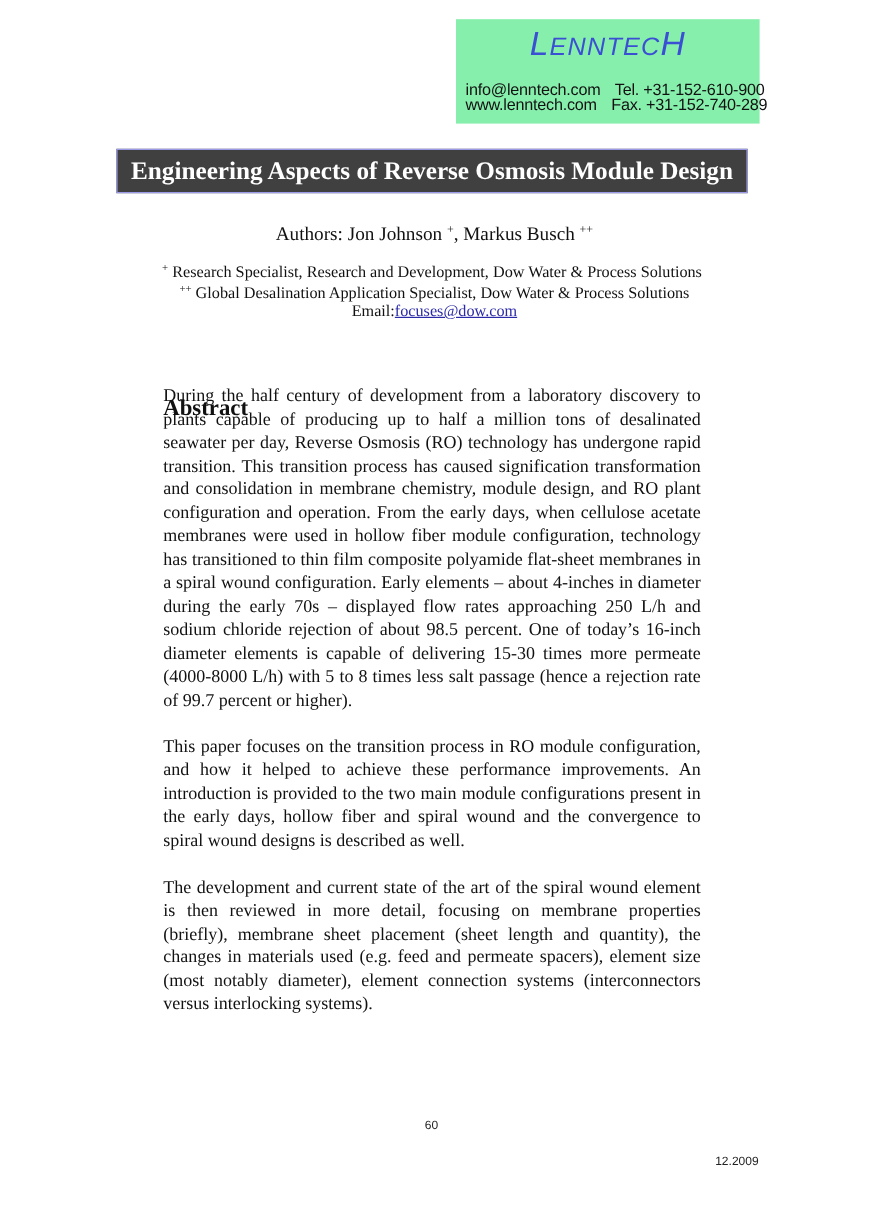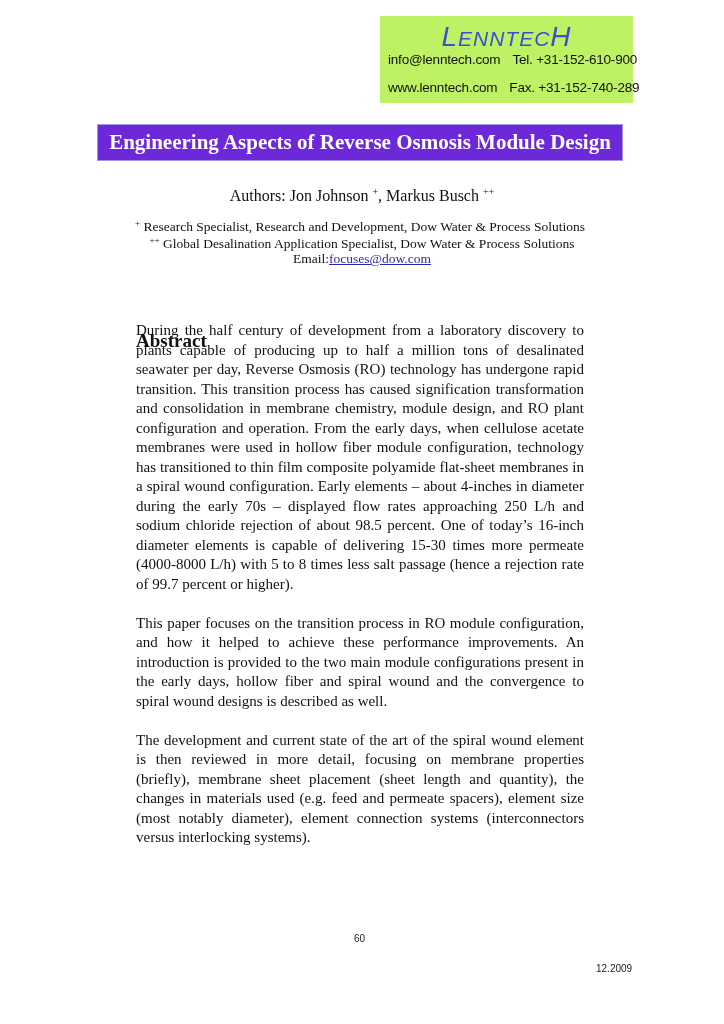--- a/index.html
+++ b/index.html
@@ -14,21 +14,21 @@
       overflow: hidden;
       font-family: "Liberation Serif", serif;
       color: #111111;
     }
     .letterhead {
       position: absolute;
       left: 380px;
       top: 16px;
       width: 253px;
       height: 87px;
-      background: #bef264;
+      background: #86efac;
     }
     .brand {
       position: absolute;
       left: 0;
       right: 0;
       top: 5px;
       text-align: center;
       font-family: "Liberation Sans", sans-serif;
       font-style: italic;
       color: #3b4fd4;
@@ -39,31 +39,31 @@
     .brand .sc { font-size: 21px; }
     .contact-line {
       position: absolute;
       left: 8px;
       font-family: "Liberation Sans", sans-serif;
       font-size: 13.5px;
       color: #111;
       white-space: nowrap;
       letter-spacing: -0.2px;
     }
-    .contact-line.l1 { top: 36px; text-align: right; }
+    .contact-line.l1 { top: 51px; text-align: right; }
     .contact-line.l2 { top: 64px; }
     .contact-line .gap { display: inline-block; width: 12px; }
 
     .title-bar {
       position: absolute;
       left: 97px;
       top: 124px;
       width: 526px;
       height: 37px;
-      background: #6d28d9;
+      background: #404040;
       border: 1px solid #9a9ae6;
       box-sizing: border-box;
       color: #ffffff;
       font-weight: bold;
       font-size: 21px;
       line-height: 35px;
       text-align: center;
       white-space: nowrap;
     }
 

